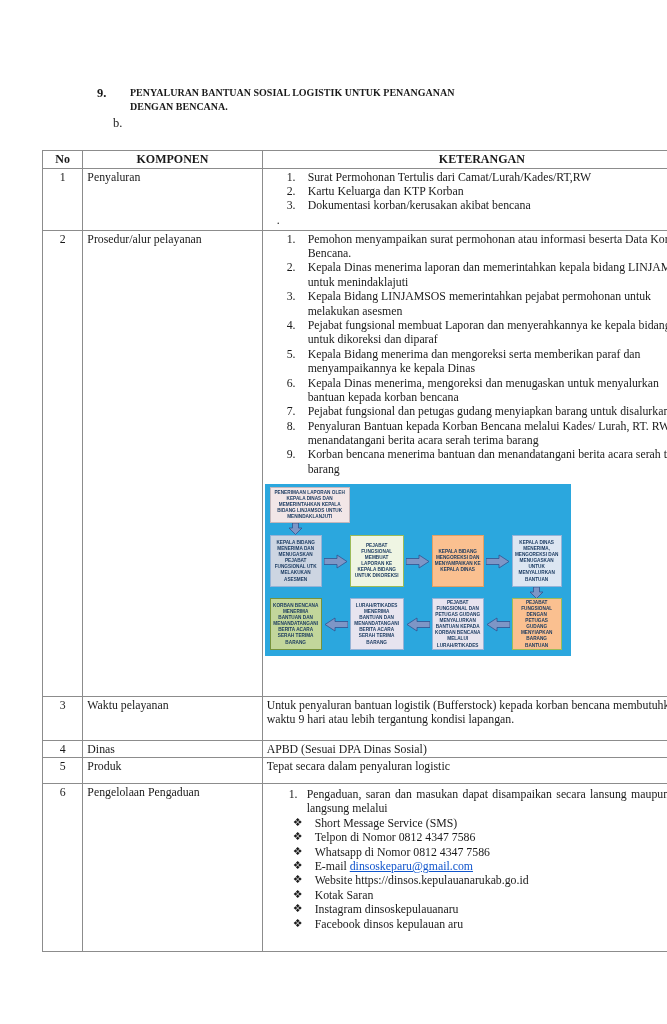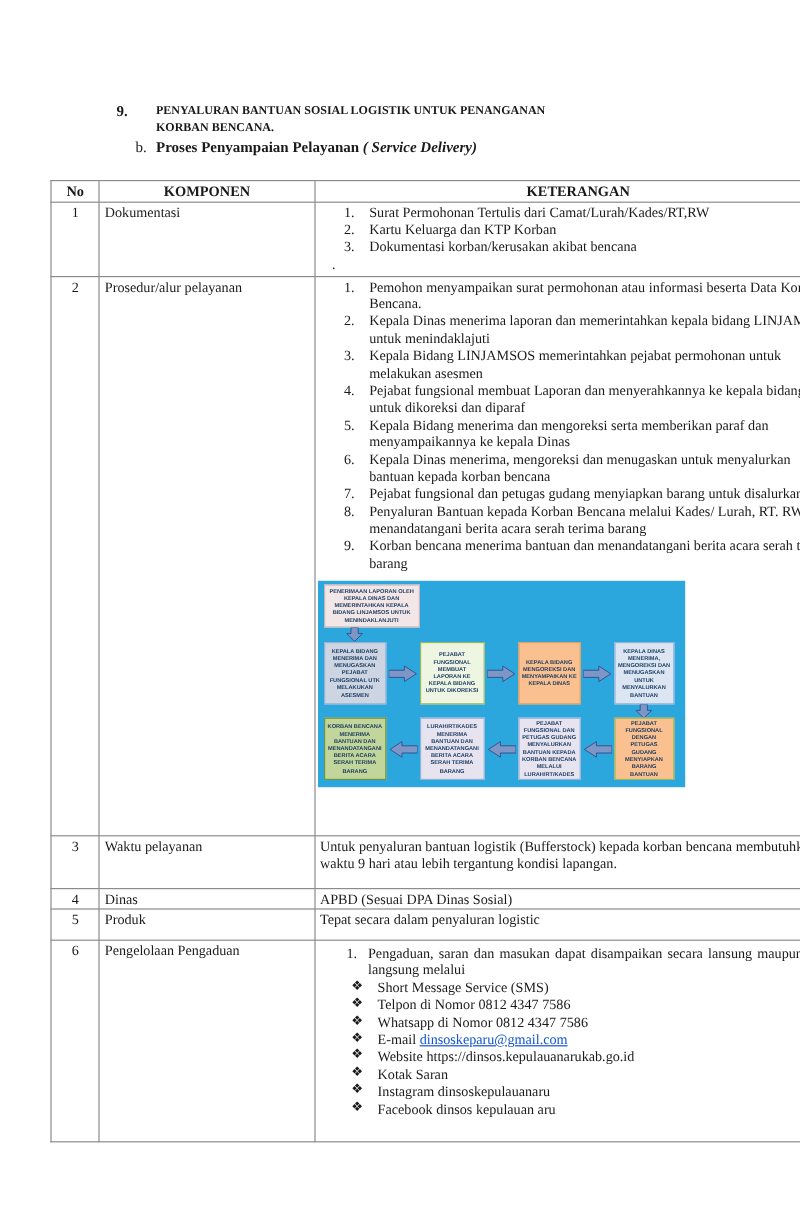--- a/index.html
+++ b/index.html
@@ -72,44 +72,43 @@
   .b5 { grid-column:7;  grid-row:5; background:#FAC090; border-color:#9BBB59; }
 </style>
 </head>
 <body>
 
 <div class="page">
 
   <div class="title-block">
     <div class="title-row">
       <span class="sec-num">9.</span>
-      <span class="sec-title"><span>PENYALURAN BANTUAN SOSIAL LOGISTIK UNTUK PENANGANAN</span><br><span>KORBAN BENCANA.</span></span>
+      <span class="sec-title"><span>PENYALURAN BANTUAN SOSIAL LOGISTIK UNTUK PENANGANAN</span><br><span>DENGAN BENCANA.</span></span>
     </div>
     <div class="sub-row">
       <span class="sub-letter">b.</span>
-      <span><span class="sub-title">Proses Penyampaian Pelayanan</span><span class="sub-title-italic"> ( Service Delivery)</span></span>
     </div>
   </div>
 
   <table class="doc">
     <colgroup>
         <col style="width:36px">
         <col style="width:160px">
         <col style="width:392px">
       </colgroup>
     <tbody>
         <tr>
       <th>No</th>
       <th>KOMPONEN</th>
       <th>KETERANGAN</th>
     </tr>
 
     <tr class="r1">
       <td class="no-cell">1</td>
-      <td>Dokumentasi</td>
+      <td>Penyaluran</td>
       <td>
         <div class="oli">
               <span class="num">1.</span>
               <span class="txt">Surat Permohonan Tertulis dari Camat/Lurah/Kades/RT,RW</span>
             </div>
         <div class="oli">
               <span class="num">2.</span>
               <span class="txt">Kartu Keluarga dan KTP Korban</span>
             </div>
         <div class="oli">

